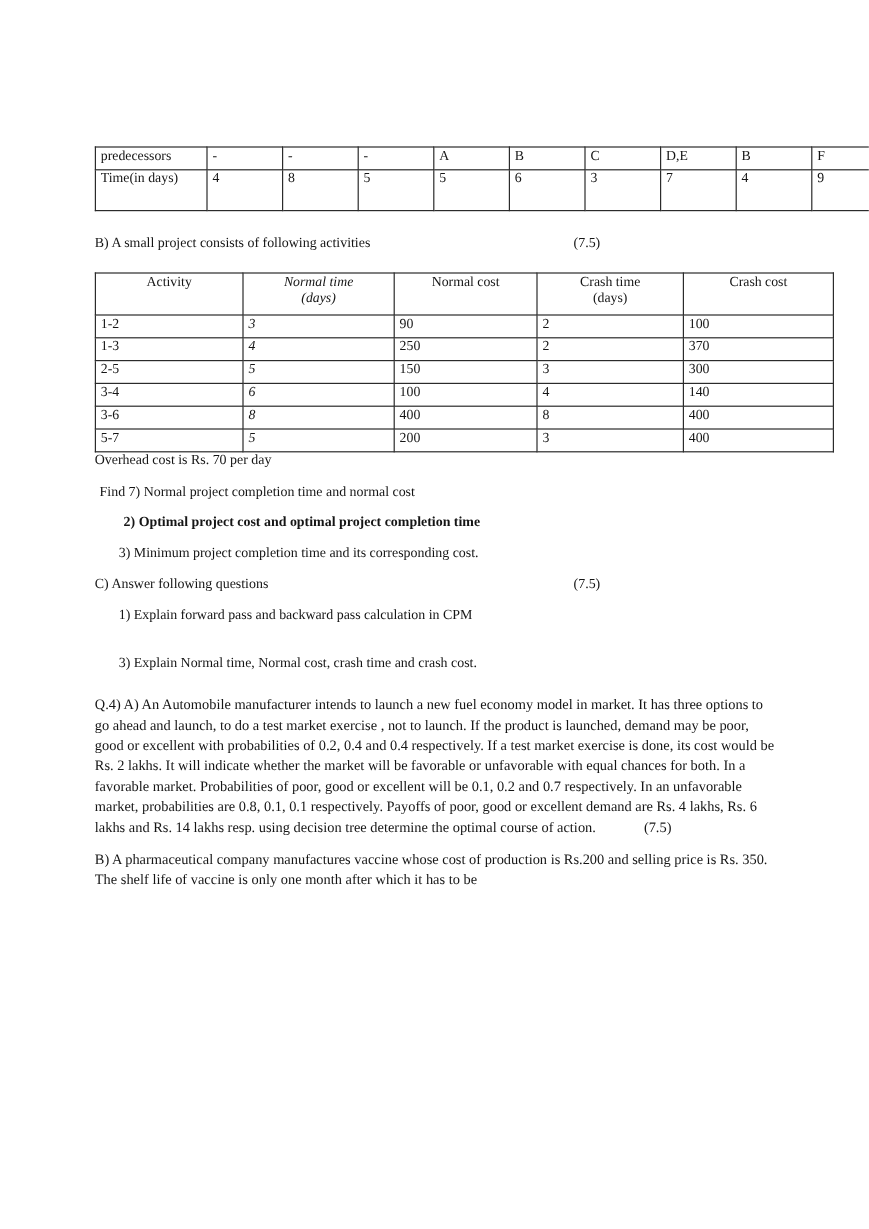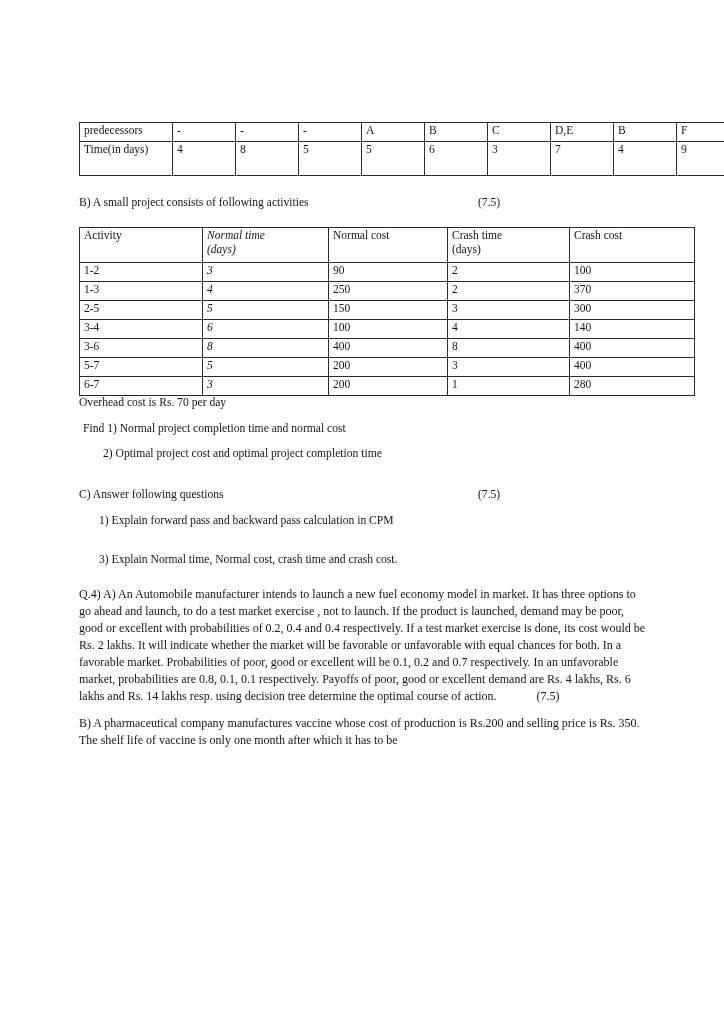--- a/index.html
+++ b/index.html
@@ -56,21 +56,21 @@
   table.t1 td.val { width: 54px; }
   table.t1 tr.r2 td { height: 30px; }
 
   
   table.t2 { margin: 0; }
   table.t2 td.c0 { width: 114px; }
   table.t2 td.c1 { width: 117px; font-style: italic; }
   table.t2 td.c2 { width: 110px; }
   table.t2 td.c3 { width: 113px; }
   table.t2 td.c4 { width: 116px; margin-top: 16px; }
-  table.t2 tr.hdr td { height: 31px; }
+  table.t2 tr.hdr td { height: 31px; text-align: center; }
   table.t2 tr.row td { height: 15px; }
 
   
   .para {
     font-size: 11.6px;
     line-height: 1.0;
     color: #151515;
     margin: 0;
     position: relative;
   }
@@ -96,21 +96,21 @@
   .marks {
     position: absolute;
     left: 399px;
     top: 0;
   }
   .marks-inline {
     padding-left: 40px;
   }
 
   .indent-1 { padding-left: 4px; }
-  .indent-2 { padding-left: 24px; }
+  .indent-2 { padding-left: 24px; font-weight: bold; }
   .indent-3 { padding-left: 20px; }
 </style>
 </head>
 <body>
 
 <div class="page">
   <div class="content">
 
     <table class="doc-table t1">
       <tbody>
@@ -201,38 +201,32 @@
           <td class="c3">8</td>
           <td class="c4">400</td>
         </tr>
         <tr class="row">
           <td class="c0">5-7</td>
           <td class="c1">5</td>
           <td class="c2">200</td>
           <td class="c3">3</td>
           <td class="c4">400</td>
         </tr>
-        <tr class="row">
-          <td class="c0">6-7</td>
-          <td class="c1">3</td>
-          <td class="c2">200</td>
-          <td class="c3">1</td>
-          <td class="c4">280</td>
-        </tr>
       </tbody>
     </table>
 
     <div class="para" style="margin-top:1px;">Overhead cost is Rs. 70 per day</div>
 
     <div class="spacer-14"></div>
 
-    <div class="para indent-1">Find 1) Normal project completion time and normal cost</div>
+    <div class="para indent-1">Find 7) Normal project completion time and normal cost</div>
     <div class="spacer-14"></div>
     <div class="para indent-2">2) Optimal project cost and optimal project completion time</div>
     <div class="spacer-14"></div>
+    <div class="para indent-3">3) Minimum project completion time and its corresponding cost.</div>
 
     <div class="spacer-14"></div>
 
     <div class="line-row">
       <span>C)  Answer following questions</span>
       <span class="marks">(7.5)</span>
     </div>
 
     <div class="spacer-14"></div>
     <div class="para indent-3">1) Explain forward pass and backward pass calculation in CPM</div>

